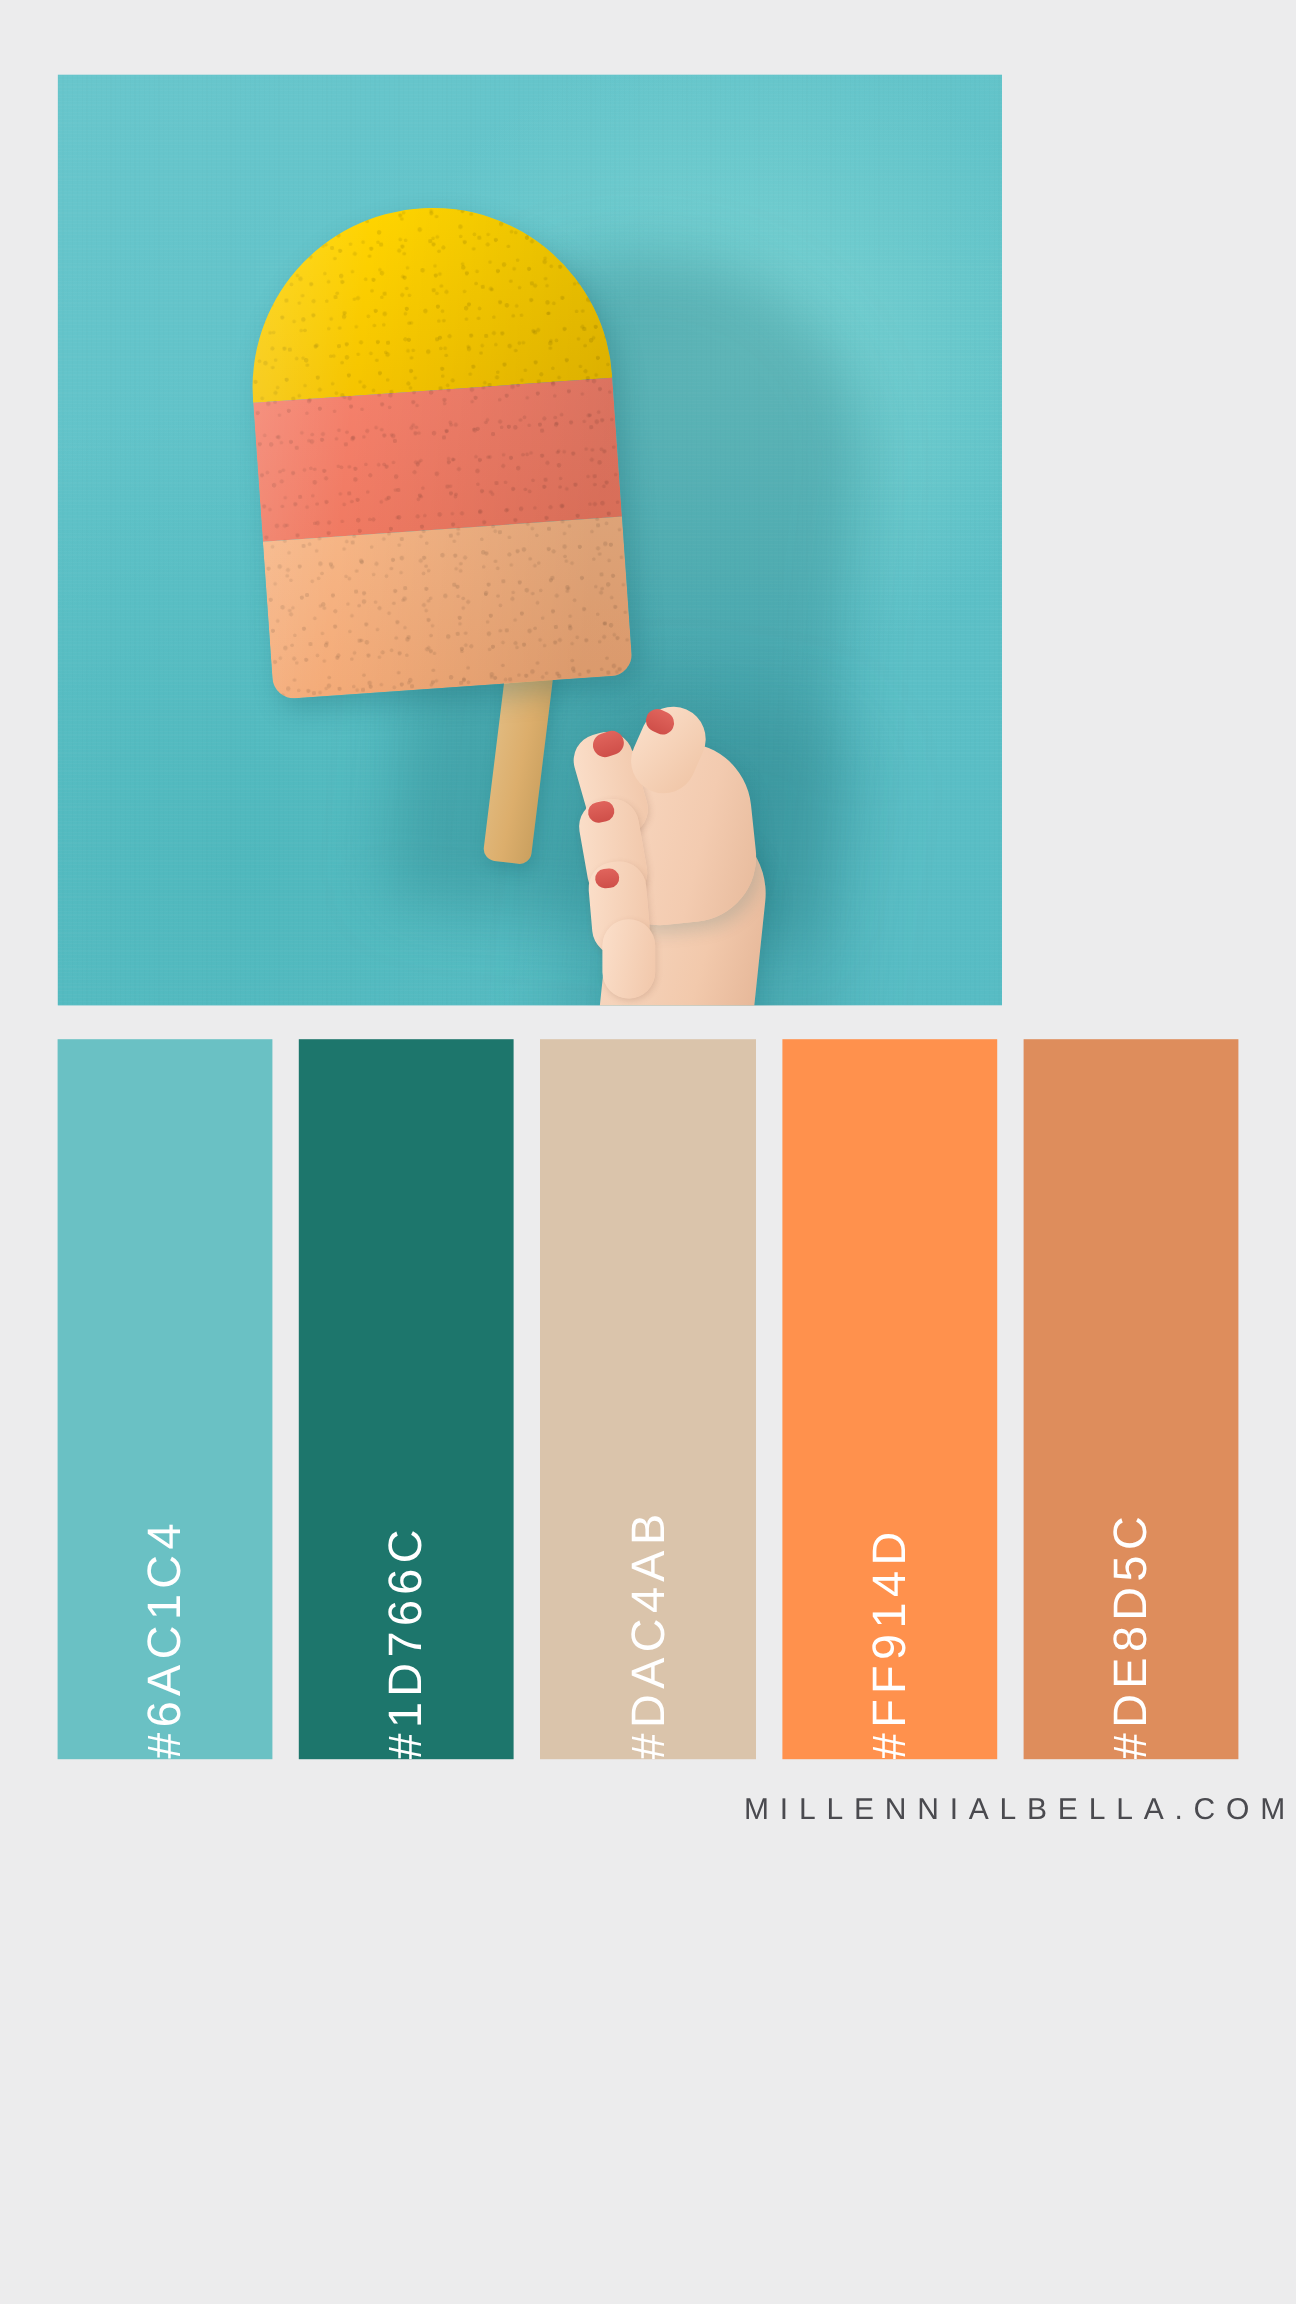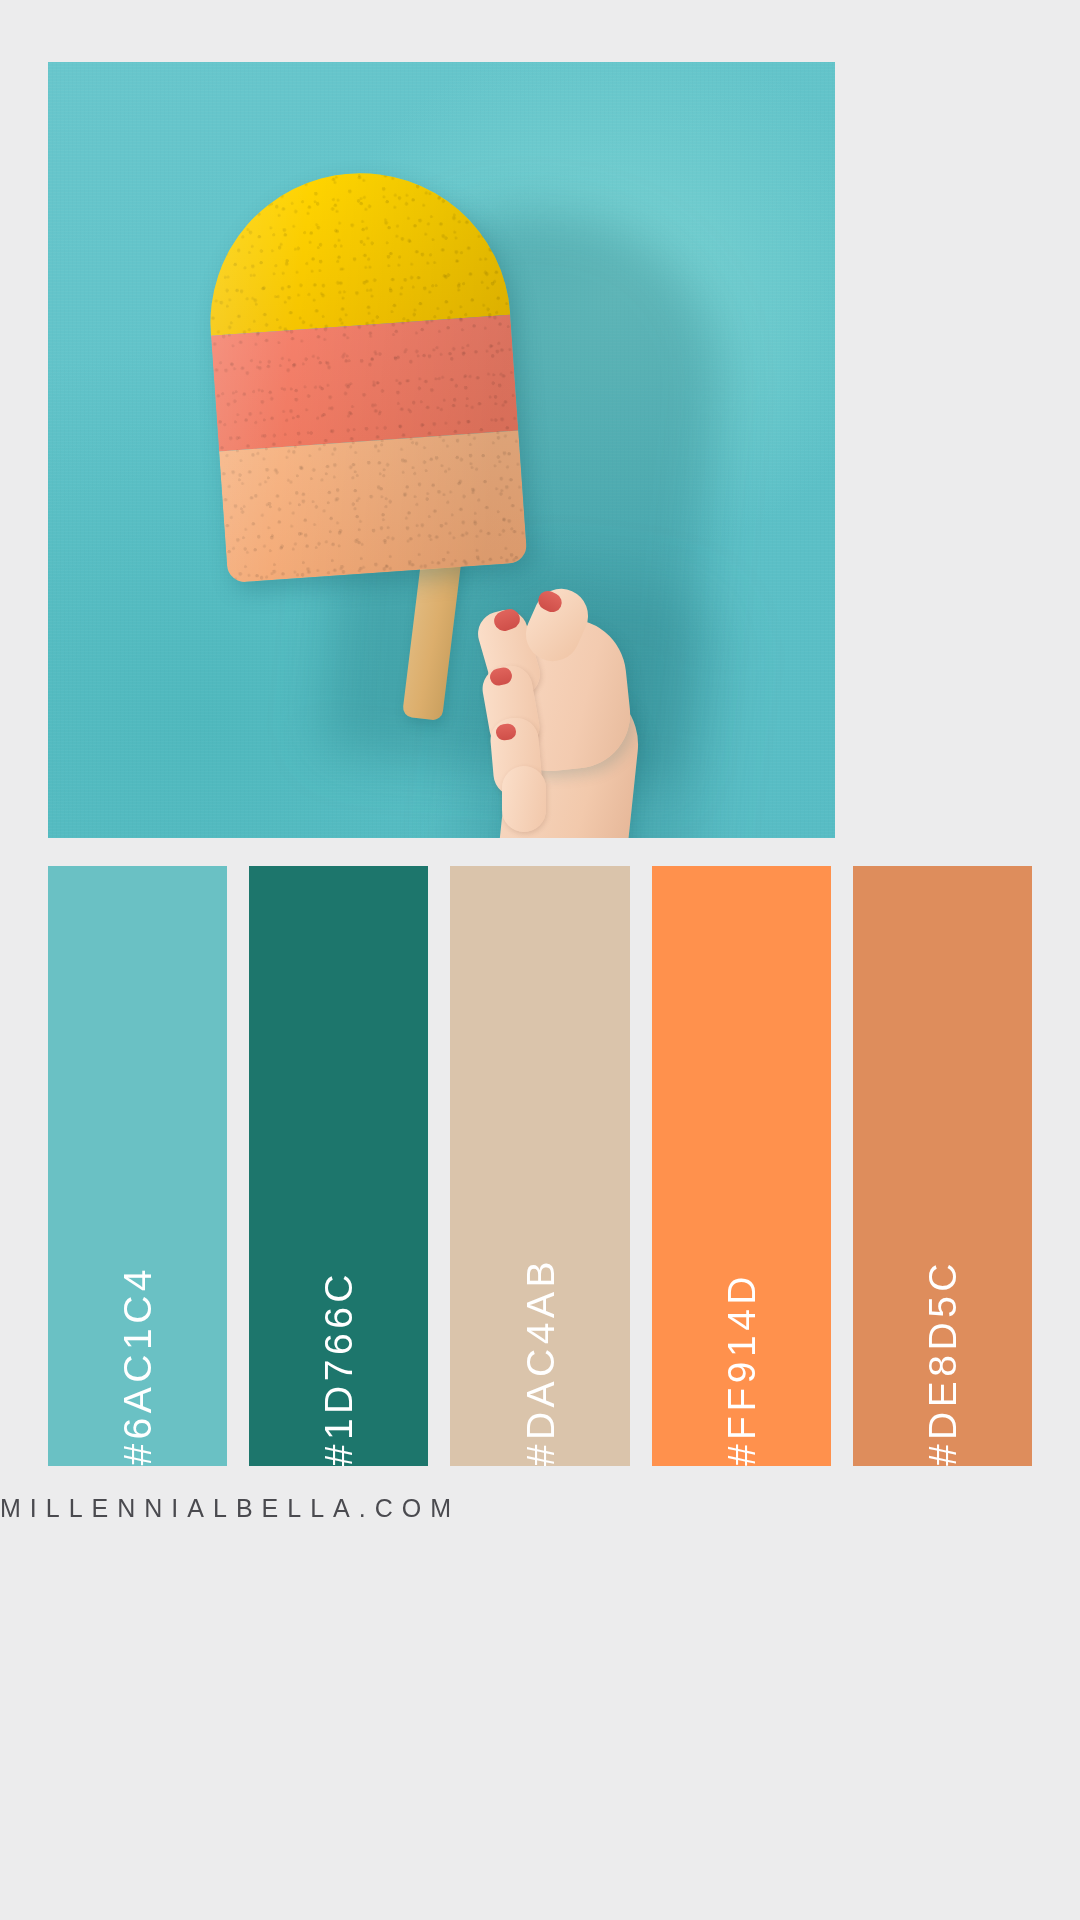--- a/index.html
+++ b/index.html
@@ -221,21 +221,21 @@
     white-space: nowrap;
     user-select: none;
   }
 
   
   .footer {
     position: absolute;
     left: 0;
     top: 1494px;
     width: 1080px;
-    text-align: left;
+    text-align: right;
   }
   .footer-text {
     font-size: 25px;
     letter-spacing: 9px;
     color: #4a4a4f;
     font-weight: 400;
   }
 </style>
 </head>
 <body style="background-color: rgb(236, 236, 237);">

